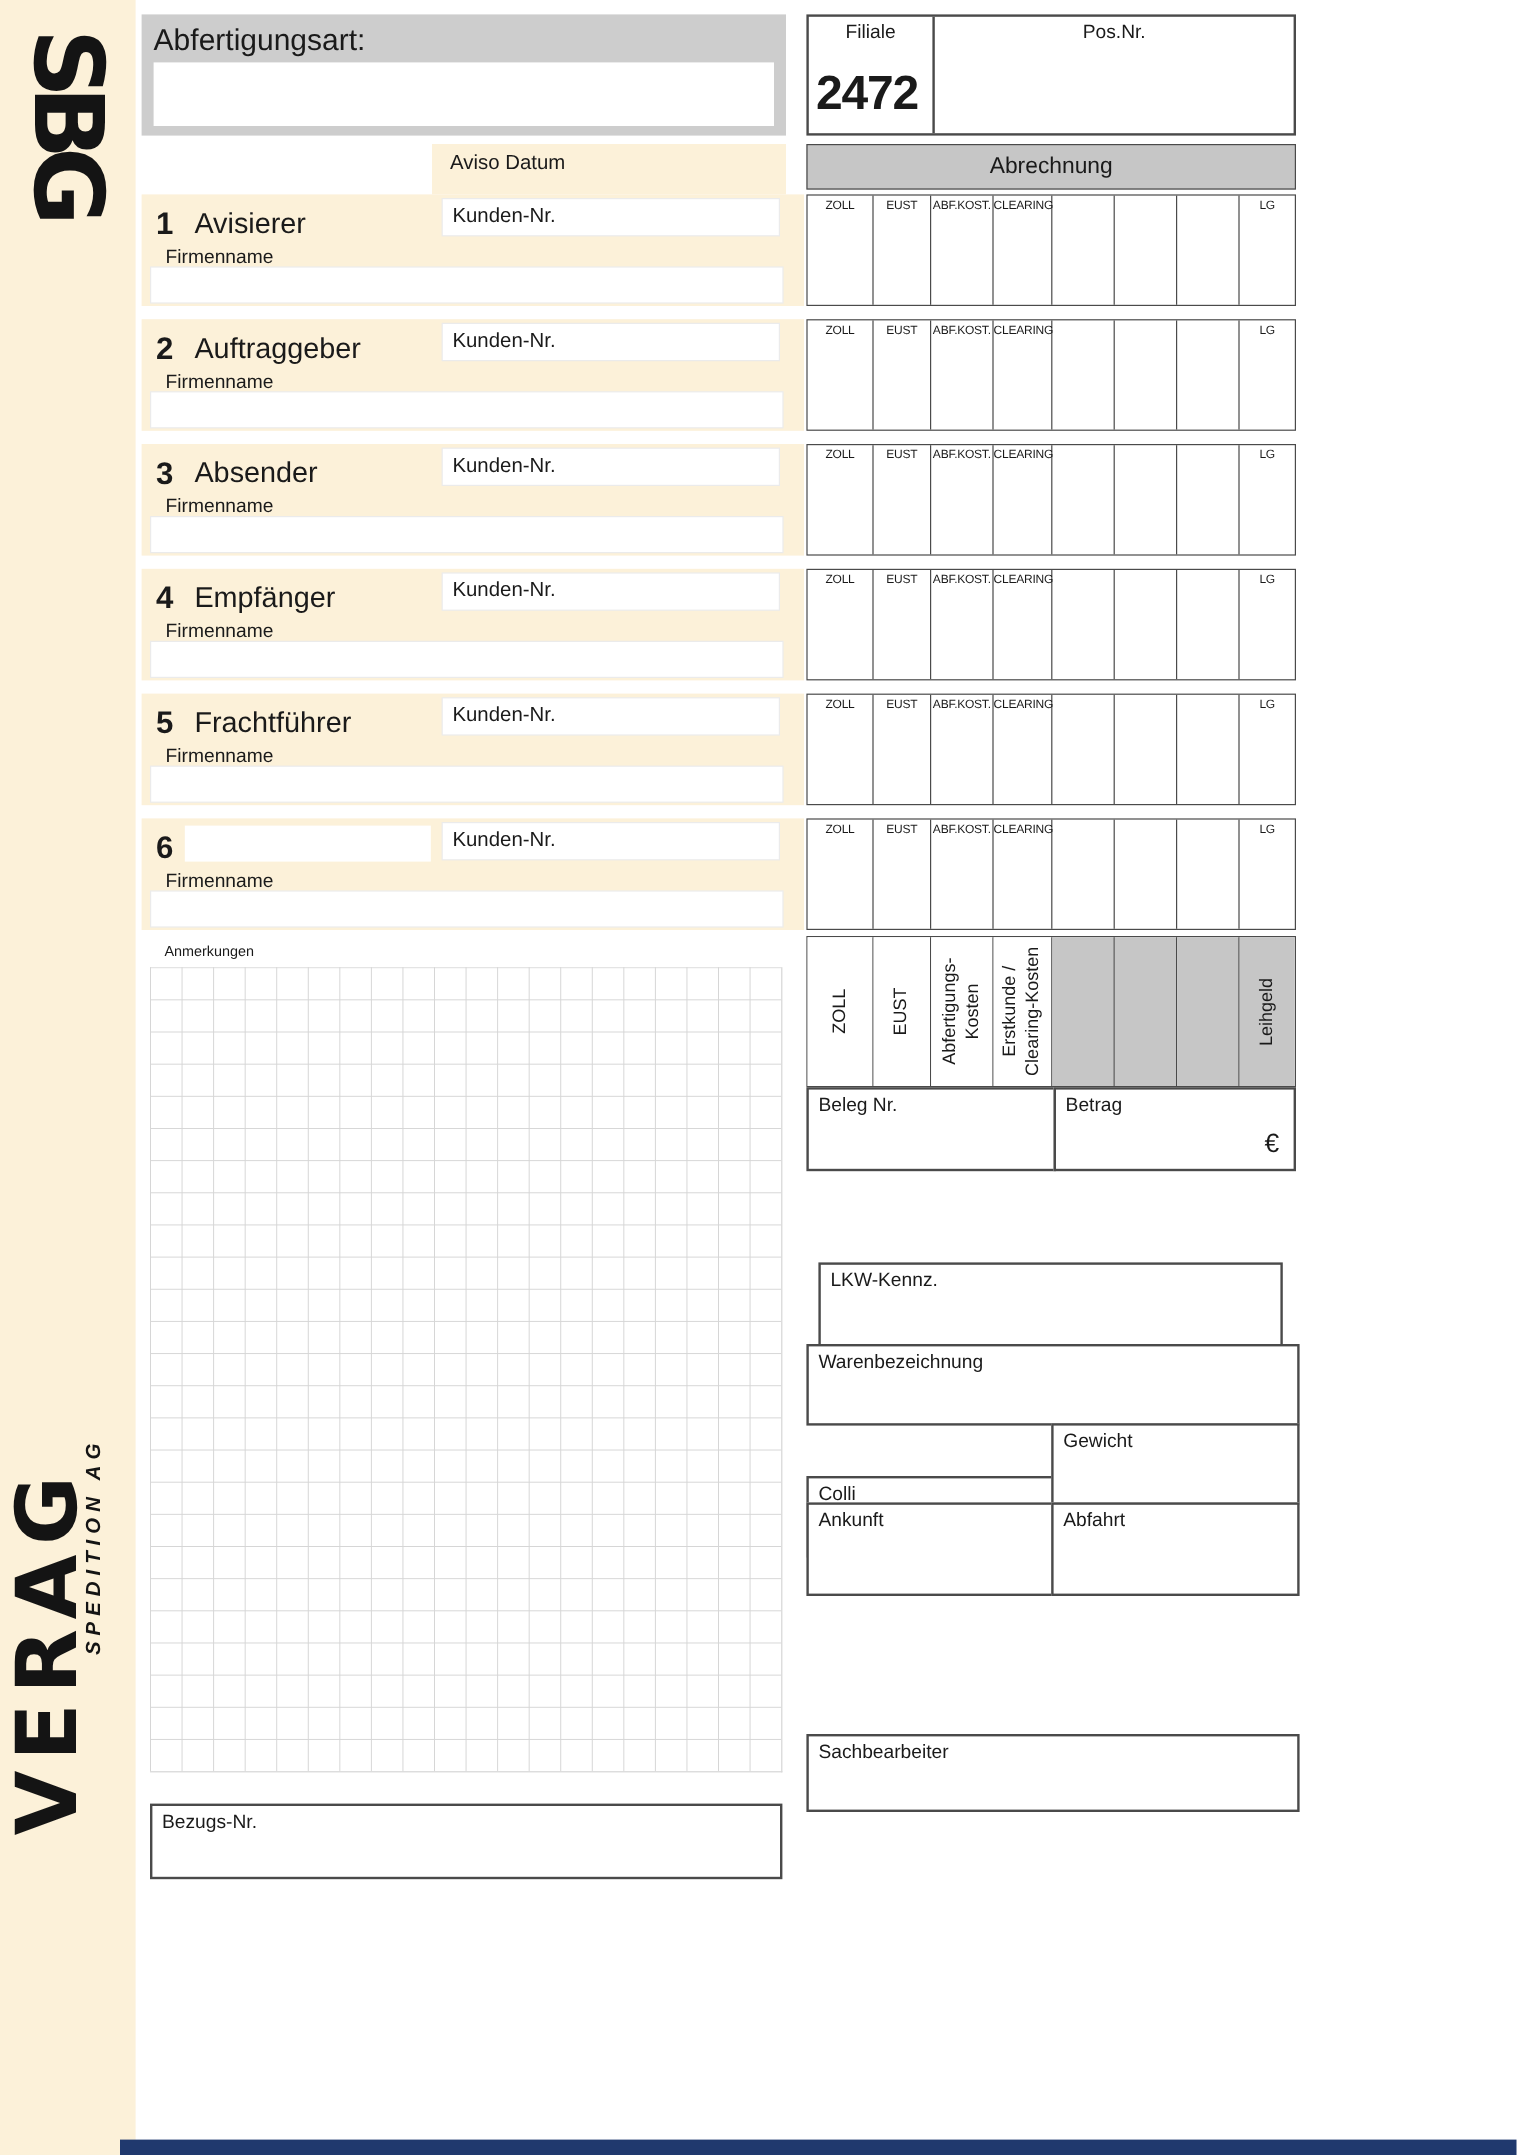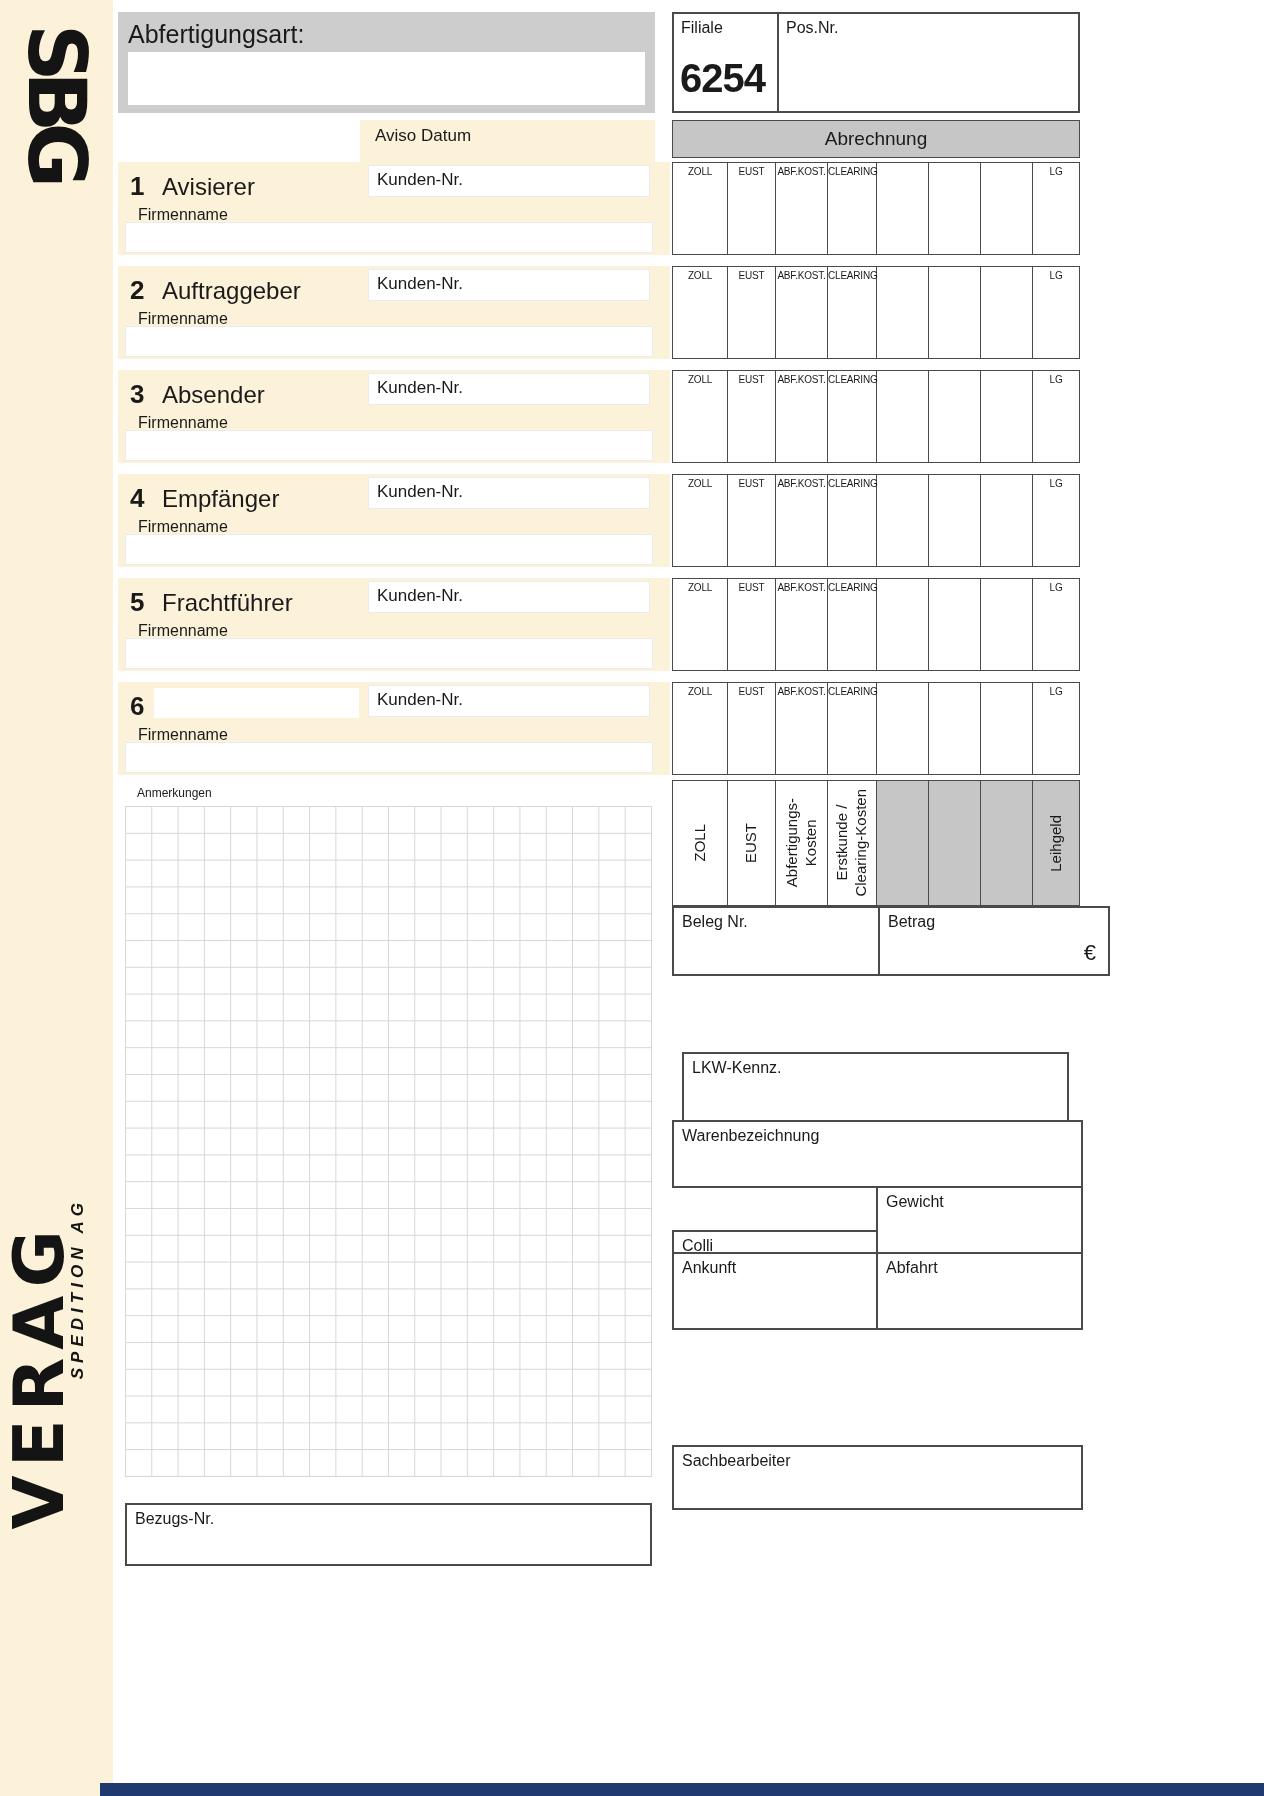--- a/index.html
+++ b/index.html
@@ -26,21 +26,21 @@
     writing-mode:vertical-rl; transform:rotate(180deg);
     font-size:17px; font-weight:bold; font-style:italic; letter-spacing:5px; color:#141414;
   }
   
   .abf-box { position:absolute; left:118px; top:12px; width:537px; height:101px; background:#cdcdcd; }
   .abf-label { position:absolute; left:10px; top:8px; font-size:25px; }
   .abf-input { position:absolute; left:10px; top:40px; width:517px; height:53px; background:#ffffff; }
   .filiale-box { position:absolute; left:672px; top:12px; width:408px; height:101px; border:2px solid #4a4a4a; background:#fff; display:flex; }
   .filiale-cell { width:105px; border-right:2px solid #4a4a4a; position:relative; }
   .posnr-cell { flex:1; position:relative; }
-  .small-label { font-size:16px; padding:5px 7px; display:block; }
+  .small-label { font-size:16px; padding:5px 7px; display:block;text-align:center; }
   .filiale-value { position:absolute; left:6px; bottom:10px; font-size:40px; font-weight:bold; letter-spacing:-1px; }
   
   .aviso-strip { position:absolute; left:360px; top:120px; width:295px; height:42px; background:#fcf1d9; }
   .aviso-label { font-size:17px; padding:6px 15px; display:block; }
   .abrechnung-header {
     position:absolute; left:672px; top:120px; width:408px; height:38px;
     background:#c6c6c6; border:1px solid #4a4a4a; font-size:19px;
     display:flex; align-items:center; justify-content:center;
   }
   
@@ -61,21 +61,21 @@
   .tfooter { position:absolute; left:672px; top:780px; width:408px; height:126px; display:flex; border:1px solid #4a4a4a; background:#fff; }
   .fcell { border-right:1px solid #4a4a4a; display:flex; align-items:center; justify-content:center; background:#fff; }
   .fcell:last-child { border-right:none; }
   .fcell.gray { background:#c6c6c6; }
   .vtext {
     writing-mode:vertical-rl; transform:rotate(180deg);
     font-size:15px; white-space:pre-line; text-align:center; line-height:1.25;
   }
   
   .beleg-box { position:absolute; left:672px; top:906px; width:208px; height:70px; border:2px solid #4a4a4a; background:#fff; }
-  .betrag-box { position:absolute; left:878px; top:906px; width:232px; height:70px; border:2px solid #4a4a4a; background:#fff; }
+  .betrag-box { position:absolute; left:878px; top:906px; width:202px; height:70px; border:2px solid #4a4a4a; background:#fff; }
   .box-label { font-size:16px; padding:5px 8px; display:block; }
   .euro { position:absolute; right:12px; bottom:8px; font-size:22px; }
   
   .anm-label { position:absolute; left:137px; top:786px; font-size:12px; }
   .anm-grid {
     position:absolute; left:125px; top:806px; width:527px; height:671px; background:#fff;
     background-image:
       linear-gradient(to right, #d6d6d6 1px, transparent 1px),
       linear-gradient(to bottom, #d6d6d6 1px, transparent 1px);
     background-size:26.3px 26.8px;
@@ -106,21 +106,21 @@
     <div class="logo-verag-sub">SPEDITION AG</div>
   </div>
 
   <div class="abf-box">
     <div class="abf-label">Abfertigungsart:</div>
     <div class="abf-input"></div>
   </div>
   <div class="filiale-box">
     <div class="filiale-cell">
       <span class="small-label">Filiale</span>
-      <span class="filiale-value">6254</span>
+      <span class="filiale-value">2472</span>
     </div>
     <div class="posnr-cell">
       <span class="small-label">Pos.Nr.</span>
     </div>
   </div>
 
   <div class="aviso-strip">
     <span class="aviso-label">Aviso Datum</span>
   </div>
   <div class="abrechnung-header">Abrechnung</div>

